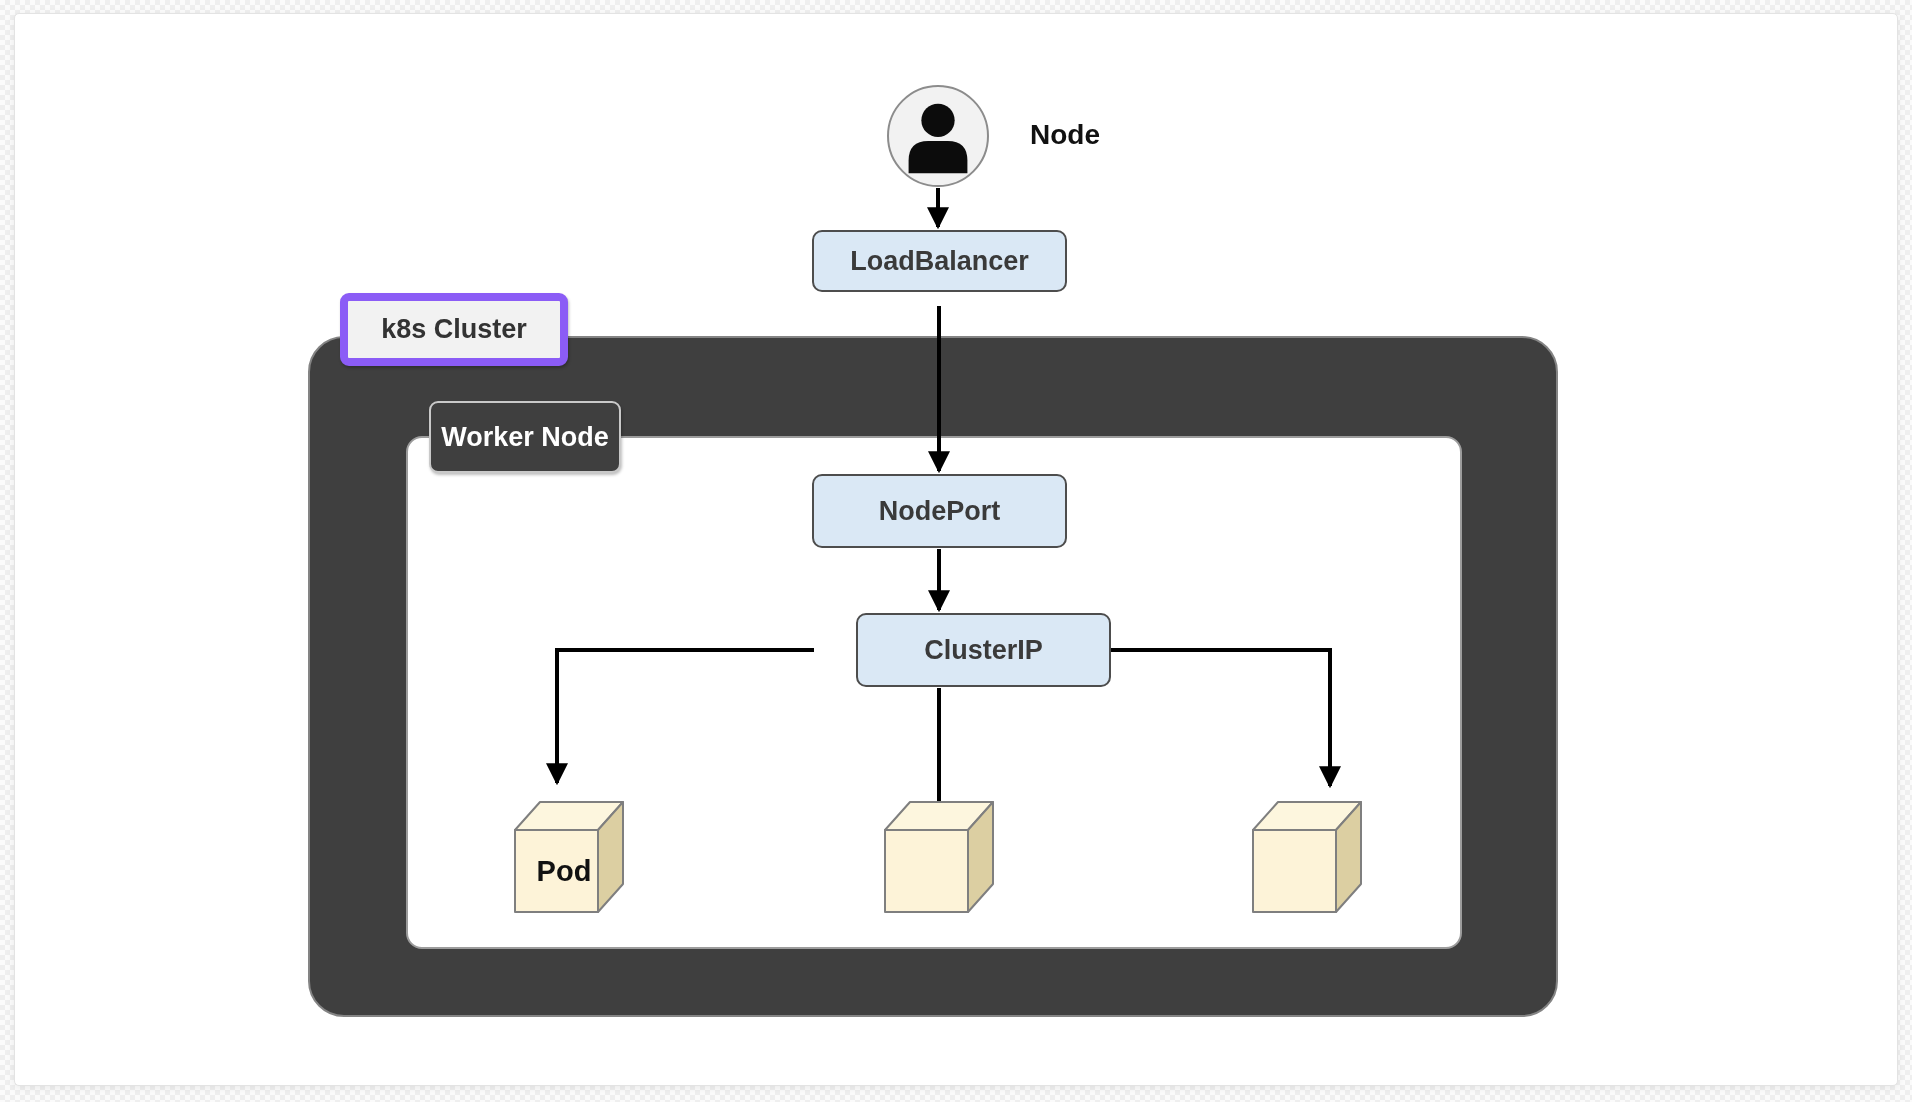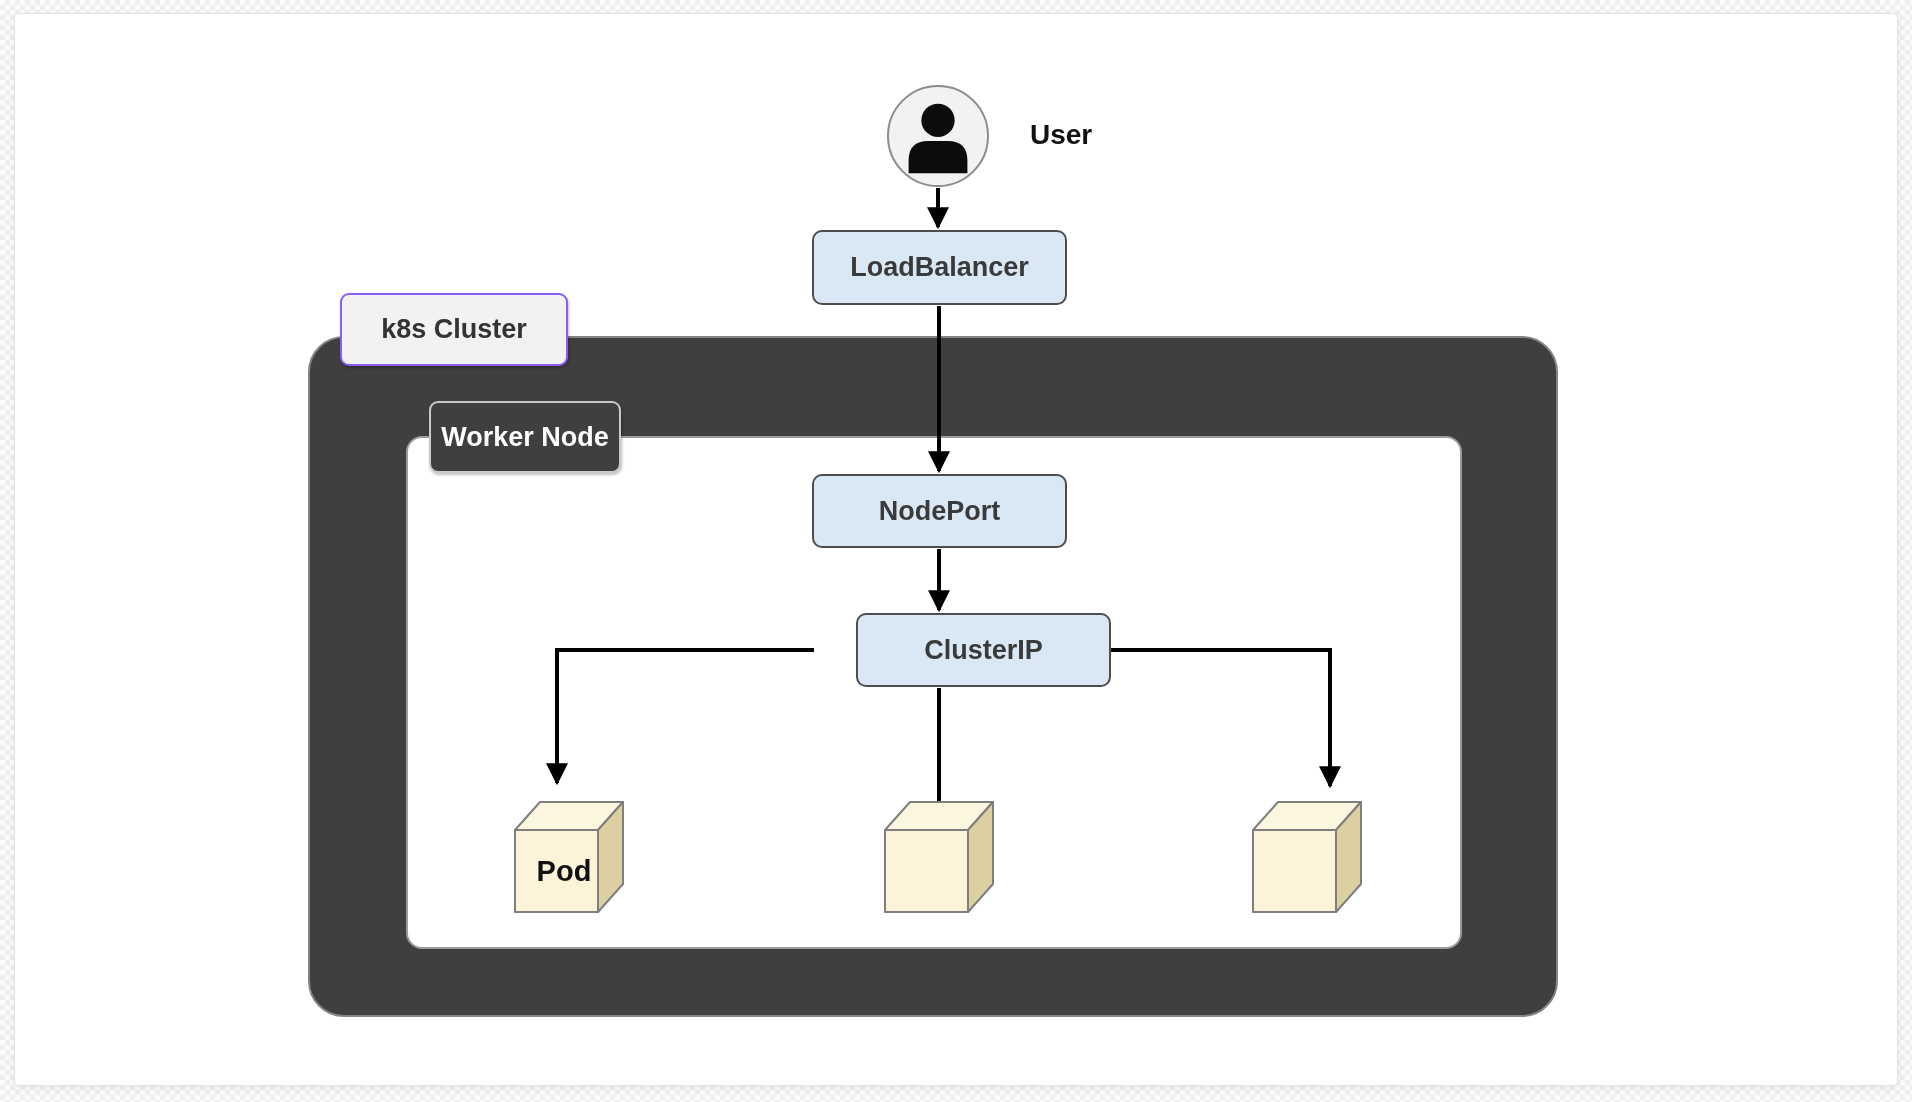--- a/index.html
+++ b/index.html
@@ -53,21 +53,21 @@
     font-weight: bold;
     font-size: 27px;
     border-radius: 9px;
     box-sizing: border-box;
     box-shadow: 1px 2px 3px rgba(0,0,0,0.25);
   }
   .k8s-label {
     left: 340px; top: 293px;
     width: 228px; height: 73px;
     background: var(--cluster_label_fill, #f2f2f2);
-    border: 2px solid #8b5cf6;
+    border: 8px solid #8b5cf6;
     color: #333333;
   }
   .worker-label {
     left: 429px; top: 401px;
     width: 192px; height: 72px;
     background: var(--cluster_fill, #3f3f3f);
     border: 2px solid #c9c9c9;
     color: #ffffff;
   }
 
@@ -78,21 +78,21 @@
     border: 2px solid var(--service_border, #4d4d4d);
     border-radius: 10px;
     box-sizing: border-box;
     display: flex;
     align-items: center;
     justify-content: center;
     font-weight: bold;
     font-size: 27px;
     color: var(--service_text, #3a3a3a);
   }
-  .lb-node  { left: 812px; top: 230px; height: 75px; }
+  .lb-node  { left: 812px; top: 230px; height: 62px; }
   .np-node  { left: 812px; top: 474px; }
   .cip-node { left: 812px; top: 613px; margin-left: 44px; }
 
   
   .user-avatar {
     left: 887px; top: 85px;
     width: 102px; height: 102px;
     border-radius: 50%;
     background: #f2f2f2;
     border: 2px solid #8c8c8c;
@@ -192,15 +192,15 @@
 <div class="abs container-label worker-label">
   <span>Worker Node</span>
 </div>
 
 <div class="abs user-avatar">
   <svg width="98" height="98" viewBox="0 0 100 100">
     <circle cx="50" cy="34" r="17" fill="#0c0c0c"></circle>
     <path d="M20 88 L20 75 Q20 55 40 55 L60 55 Q80 55 80 75 L80 88 Z" fill="#0c0c0c"></path>
   </svg>
 </div>
-<div class="abs user-label">User</div>
+<div class="abs user-label">Node</div>
 
 <div class="abs pod-label">Pod</div>
 
 </body></html>

